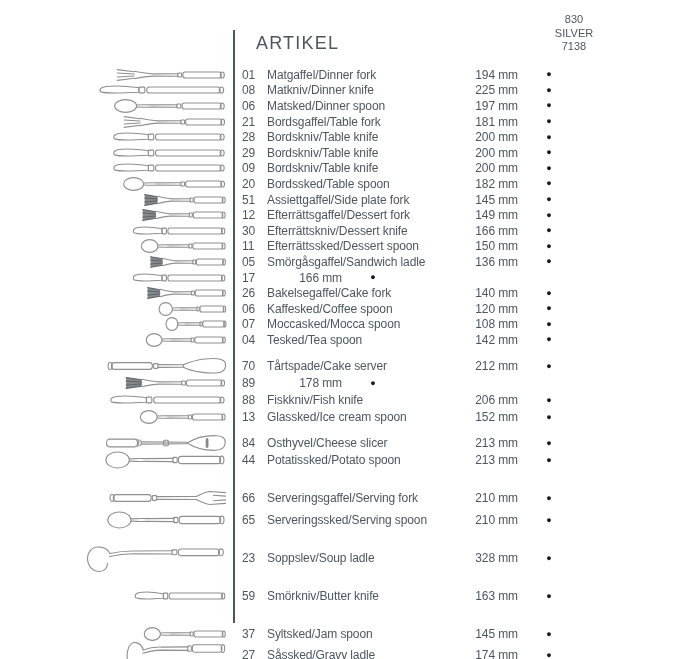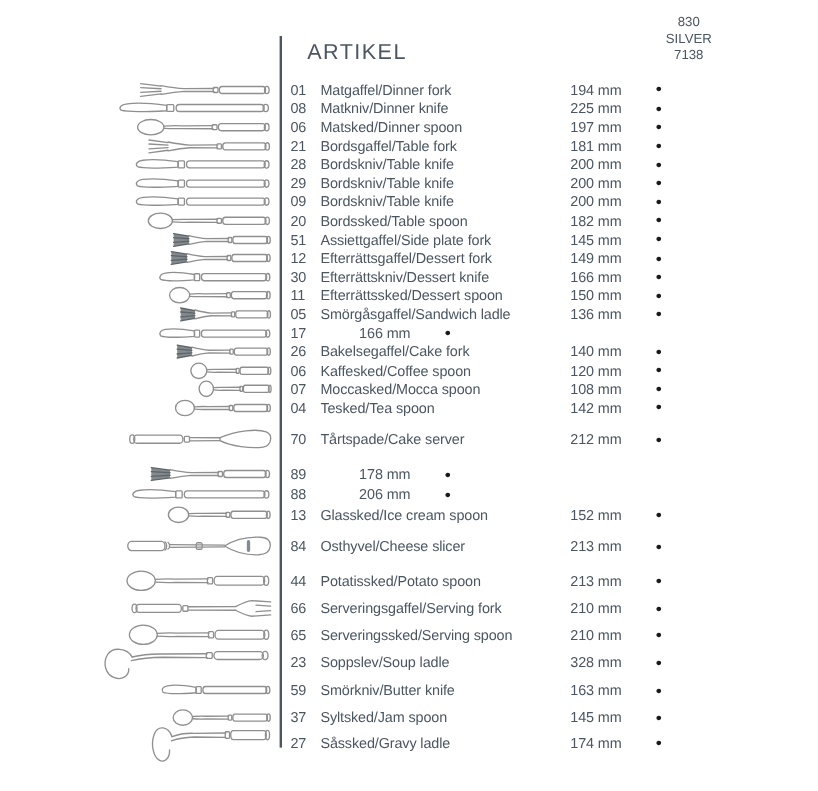--- a/index.html
+++ b/index.html
@@ -12,22 +12,22 @@
   .vrule { position:absolute; left:233px; top:30px; width:2px; height:593px; background:#4b5661; }
   .artikel-title { position:absolute; left:256px; top:33px; font-size:18px; letter-spacing:1.2px; }
   .pattern-col { position:absolute; left:534px; top:13px; width:80px; text-align:center; font-size:11px; line-height:13.5px; }
   .rows { position:absolute; left:0; top:67px; width:682px; }
   .row {
     position:relative; display:flex; align-items:center;
     height:15.6px; padding-left:242px; padding-right:102px;
     font-size:12px; letter-spacing:-0.1px; white-space:nowrap;
   }
   .group.sp .row { height:17px; }
-  .gm10{margin-top:10px} .gm9{margin-top:9px} .gm8{margin-top:12px}
-  .gm6{margin-top:6px} .gm5{margin-top:5px} .gm4{margin-top:4px}
+  .gm10{margin-top:10px} .gm9{margin-top:9px} .gm8{margin-top:0}
+  .gm6{margin-top:21px} .gm5{margin-top:5px} .gm4{margin-top:4px}
   .num  { flex:0 0 25px; }
   .name { flex:1 1 auto; overflow:hidden; }
   .len  { flex:0 0 75px; text-align:right; }
   .dot  { flex:0 0 62px; text-align:center; color:#1a1a1a; font-size:9px; line-height:1; }
   .illus { position:absolute; right:454px; top:50%; transform:translateY(-50%); height:16px; overflow:visible; }
   .h20 { height:20px; } .h30 { height:30px; } .h34 { height:34px; }
   .defs { position:absolute; width:0; height:0; }
 </style>
 </head>
 <body>
@@ -306,20 +306,21 @@
           </svg>
         <span class="num">89</span>
         <span class="len">178 mm</span>
         <span class="dot">●</span>
       </div>
       <div class="row">
         <svg class="illus" style="width:120px" viewBox="0 0 200 24" preserveAspectRatio="none">
             <use href="#sym-knife"></use>
           </svg>
         <span class="num">88</span>
+        <span class="name">Fiskkniv/Fish knife</span>
         <span class="len">206 mm</span>
         <span class="dot">●</span>
       </div>
       <div class="row">
         <svg class="illus" style="width:89px" viewBox="0 0 200 24" preserveAspectRatio="none">
             <use href="#sym-spoon"></use>
           </svg>
         <span class="num">13</span>
         <span class="name">Glassked/Ice cream spoon</span>
         <span class="len">152 mm</span>

